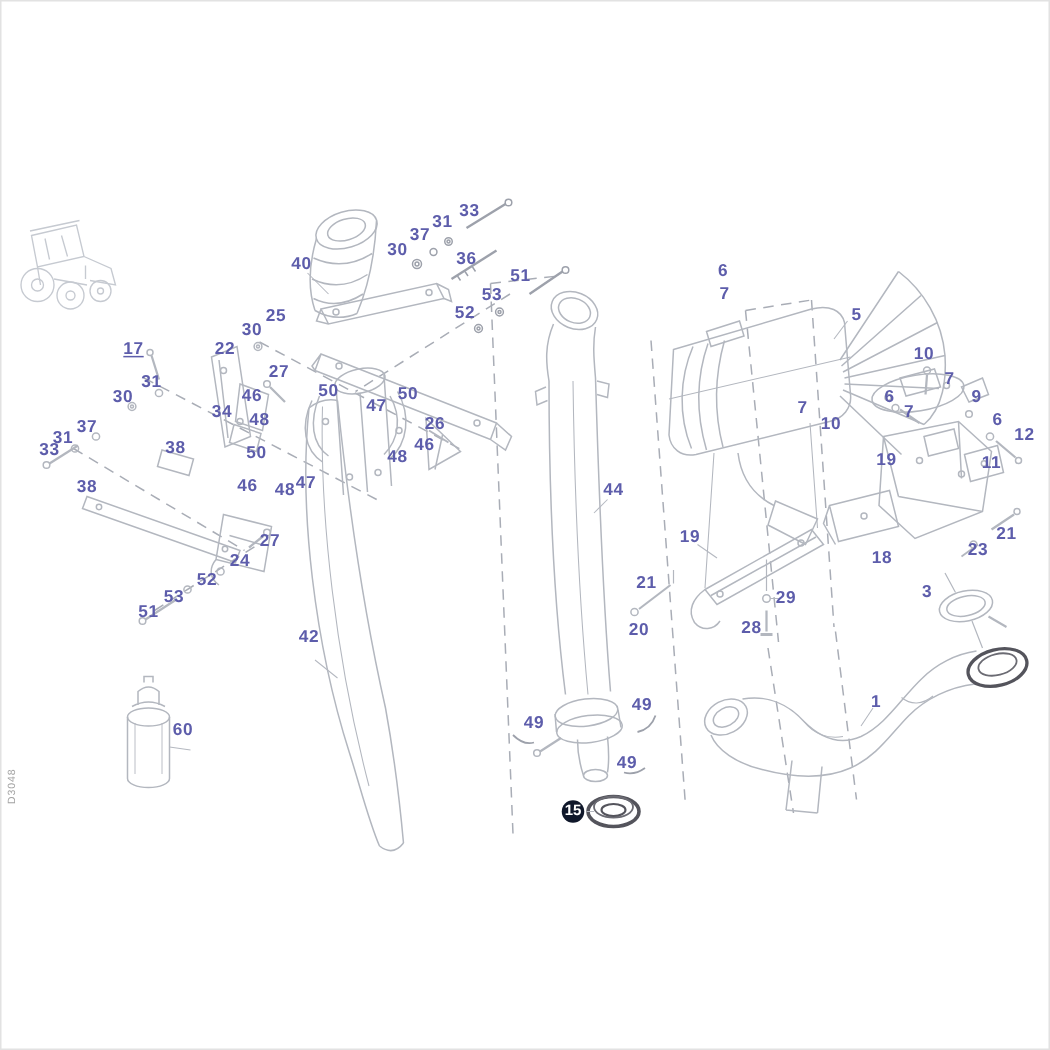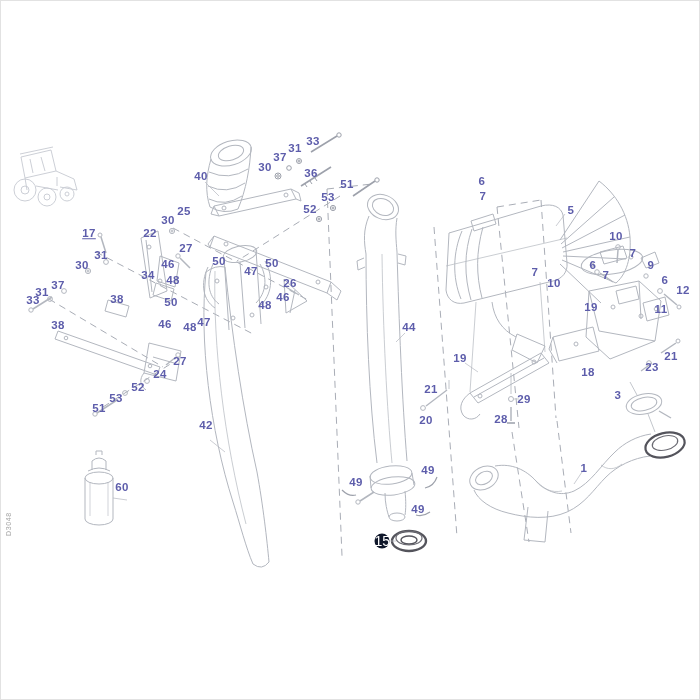--- a/index.html
+++ b/index.html
@@ -12,21 +12,21 @@
   svg{position:absolute;left:0;top:0;}
   #label-layer{position:absolute;left:0;top:0;width:700px;height:700px;}
   .part-label{
     position:absolute;transform:translate(-50%,-50%);
     font-size:11.5px;font-weight:700;color:#5d5dab;letter-spacing:.4px;
     cursor:pointer;user-select:none;line-height:1;
   }
   .red-badge{
     position:absolute;transform:translate(-50%,-50%);
     width:15px;height:15px;border-radius:50%;background:#0f172a;
-    color:#ffffff;font-size:14px;font-weight:400;line-height:15px;
+    color:#ffffff;font-size:10px;font-weight:700;line-height:15px;
     text-align:center;cursor:pointer;
   }
   .vertical-code{
     position:absolute;left:5px;top:536px;transform:rotate(-90deg);
     transform-origin:left top;font-size:7px;color:#a3a3a3;letter-spacing:.6px;
   }
 </style>
 </head>
 <body>
 

